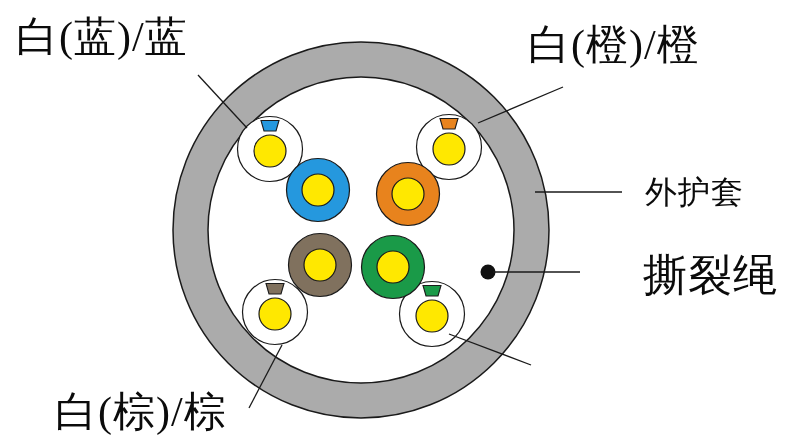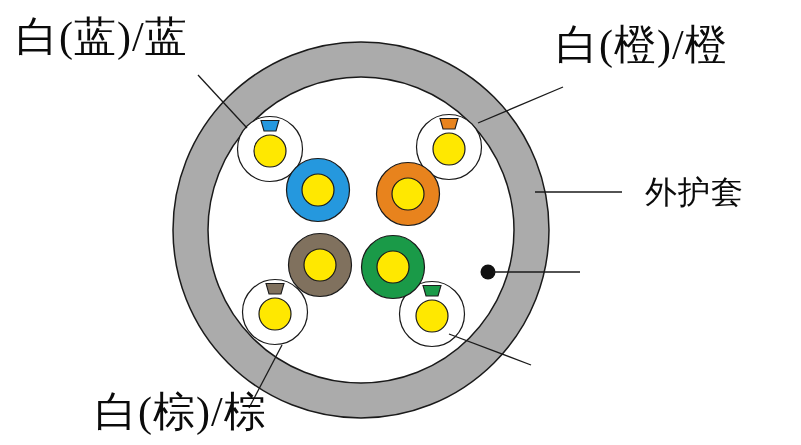--- a/index.html
+++ b/index.html
@@ -14,24 +14,24 @@
   .lbl{
     position:absolute;
     color:#0b0b0b;
     font-size:42px;
     line-height:1.0;
     letter-spacing:1px;
     white-space:nowrap;
     user-select:none;
   }
   .lbl-pair-blue   {left:16px;  top:16px;}
-  .lbl-pair-orange {left:556px; top:24px;}
+  .lbl-pair-orange {left:528px; top:24px;}
   .lbl-jacket      {left:645px; top:176px;font-size:32px;}
   .lbl-ripcord     {left:643px; top:254px;font-size:44px;}
-  .lbl-pair-brown  {left:55px;  top:391px;margin-left:40px;}
+  .lbl-pair-brown  {left:55px;  top:391px;}
   .lbl-pair-green  {left:563px; top:375px;}
 </style>
 </head>
 <body>
 
 <div class="stage">
 
   <svg class="diagram-svg" viewBox="0 0 801 445" xmlns="http://www.w3.org/2000/svg">
 
     <circle cx="361" cy="230" r="188" stroke="#1A1A1A" stroke-width="1.5" fill="#ABABAB"></circle>
@@ -87,15 +87,16 @@
     <line x1="563" y1="87" x2="478" y2="123" stroke="#1A1A1A" stroke-width="1.3"></line>
     <line x1="535" y1="192" x2="622" y2="192" stroke="#1A1A1A" stroke-width="1.3"></line>
     <line x1="493" y1="272" x2="580" y2="272" stroke="#1A1A1A" stroke-width="1.3"></line>
     <line x1="282" y1="345" x2="249" y2="408" stroke="#1A1A1A" stroke-width="1.3"></line>
     <line x1="449" y1="334" x2="531" y2="365" stroke="#1A1A1A" stroke-width="1.3"></line>
   </svg>
 
   <div class="lbl lbl-pair-blue">白(蓝)/蓝</div>
   <div class="lbl lbl-pair-orange">白(橙)/橙</div>
   <div class="lbl lbl-jacket">外护套</div>
+  <div class="lbl lbl-ripcord">撕裂绳</div>
   <div class="lbl lbl-pair-brown">白(棕)/棕</div>
 
 </div>
 
 </body></html>

